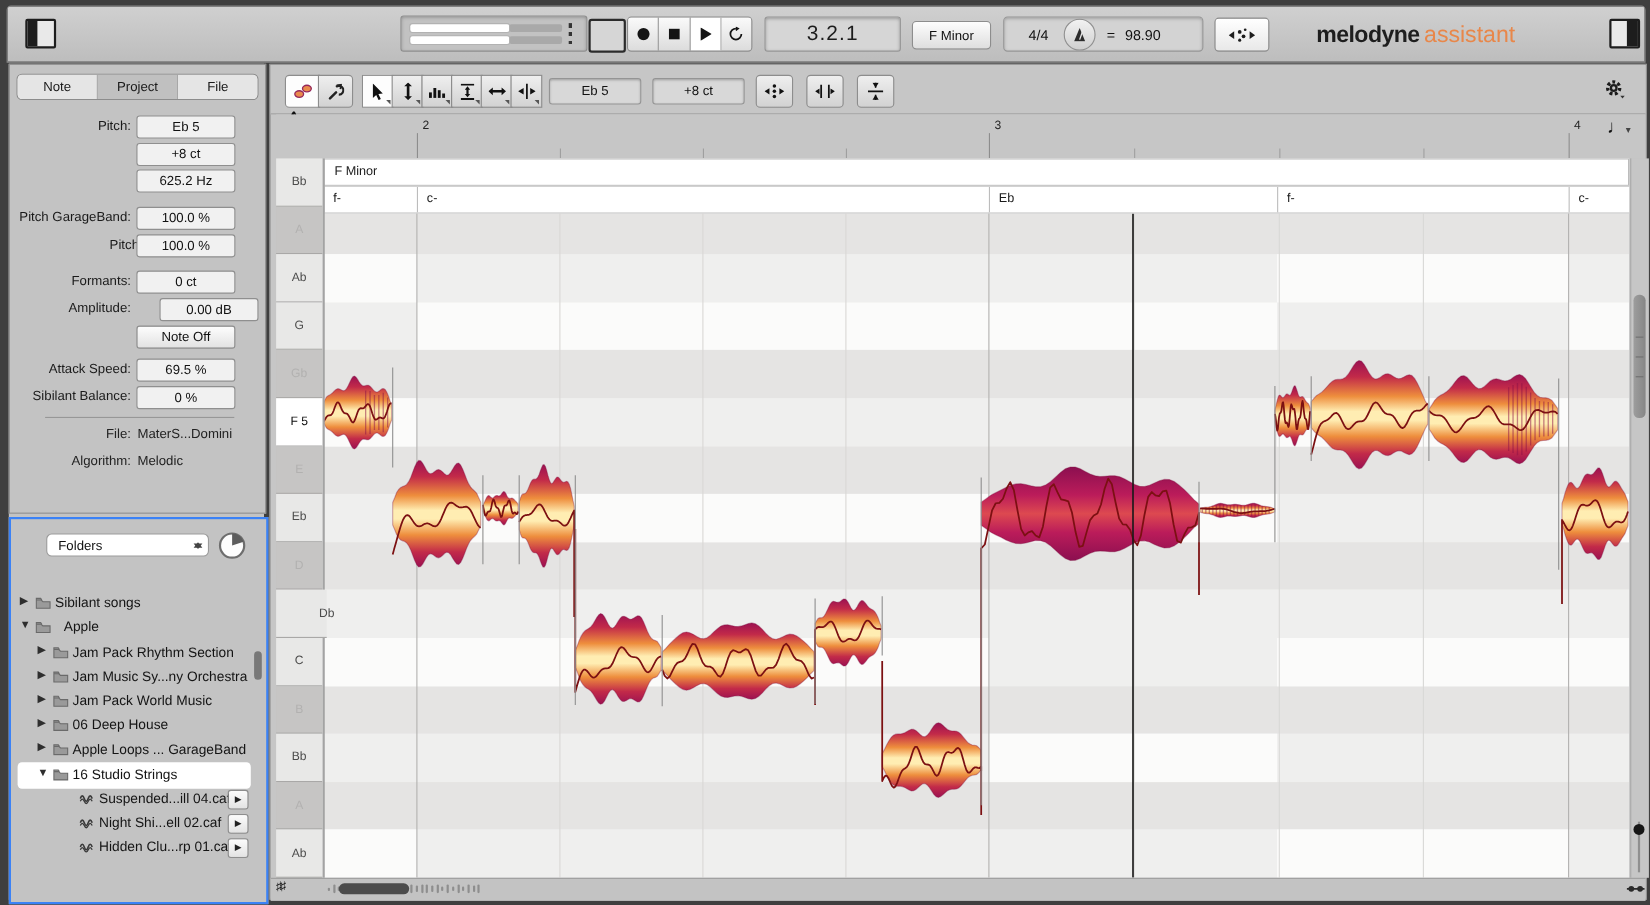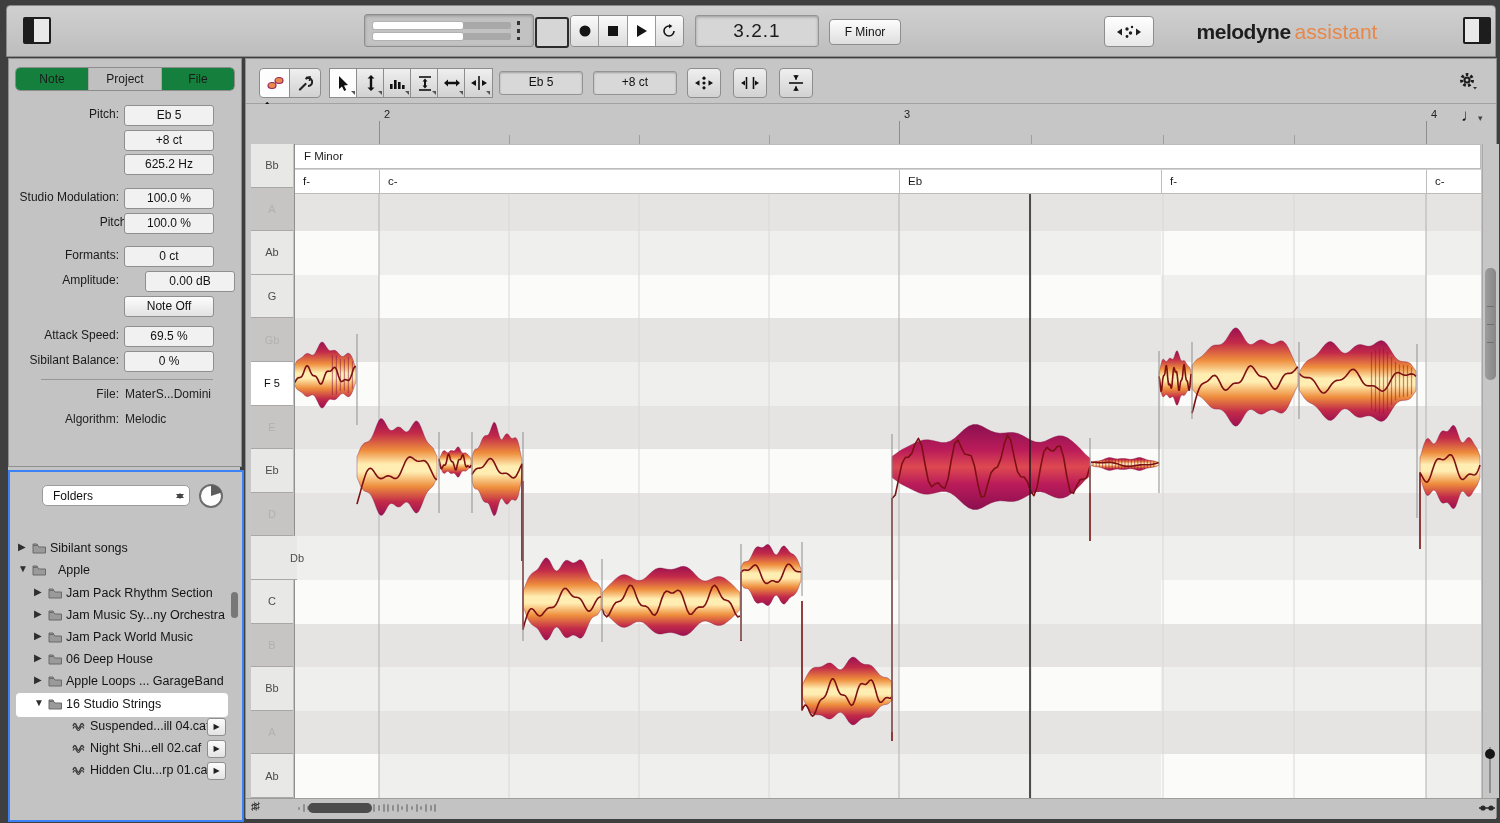--- a/index.html
+++ b/index.html
@@ -41,21 +41,21 @@
   #logo{left:1180px;top:14px;width:200px;height:24px;font-size:21px;display:flex;align-items:baseline;justify-content:center;}
   #logo .lp{font-weight:bold;color:#1e1e1e;letter-spacing:-0.5px;}
   #logo .ls{color:#e8874a;margin-left:4px;font-weight:300;}
 
   
   #left-panel{left:8px;top:58px;width:232px;height:760px;background:#c3c3c3;}
   #inspector{position:absolute;left:0;top:0;width:232px;height:407px;background:#c3c3c3;border:1px solid #8f8f8f;}
   #browser{position:absolute;left:0;top:412px;width:232px;height:348px;background:#c3c3c3;border:2px solid #3b82f6;}
   #tabs{position:absolute;left:6px;top:8px;width:218px;height:22px;display:flex;border:1px solid #8c8c8c;
         border-radius:5px;overflow:hidden;background:#fff;}
-  .tab{flex:1;display:flex;align-items:center;justify-content:center;font-size:12px;background:#15803d;
+  .tab{flex:1;display:flex;align-items:center;justify-content:center;font-size:12px;background:#e5e5e5;
        border-right:1px solid #a5a5a5;color:#1a1a1a;}
   .tab:last-child{border-right:none;}
   .tab.pressed{background:#c0c0c0;}
   .fld-label{position:absolute;left:0;width:110px;text-align:right;font-size:12px;color:#1a1a1a;line-height:19px;}
   .fld-box{position:absolute;left:115px;width:88px;height:19px;background:#f1f1f1;border:1px solid #8f8f8f;
            border-radius:3px;text-align:center;font-size:12px;line-height:18px;color:#111;}
   .fld-box.btnlike{background:linear-gradient(#fdfdfd,#e2e2e2);}
   #insp-divider{position:absolute;left:32px;top:320px;width:172px;height:1px;background:#979797;}
   .static-row-label{position:absolute;left:0;width:110px;text-align:right;font-size:12px;color:#222;}
   .static-row-val{position:absolute;left:116px;font-size:12px;color:#222;}
@@ -169,20 +169,31 @@
             <path d="M7 2 A5 5 0 1 0 12 7" fill="none" stroke="#141414" stroke-width="1.6"></path>
             <path d="M7 0 L10.4 2 L7 4.4 Z" fill="#141414"></path>
           </svg>
         </div>
     </div>
 
     <div id="pos-display" class="abs">3.2.1</div>
 
     <div id="key-chip" class="chip abs">F Minor</div>
 
+    <div id="tempo-box" class="abs">
+      <span style="margin-left:22px;">4/4</span>
+      <span id="metro-circle">
+        <svg width="13" height="13" viewBox="0 0 13 13">
+            <path d="M6.5 0.5 L11.5 12.5 H1.5 Z" fill="#2c2c2c"></path>
+            <line x1="6.5" y1="11" x2="9.5" y2="2.5" stroke="#e8e8e8" stroke-width="1.2"></line>
+          </svg>
+      </span>
+      <span>=</span>
+      <span style="margin-left:9px;">98.90</span>
+    </div>
 
     <div id="note-assign-btn" class="abs">
       <svg width="24" height="16" viewBox="0 0 24 16">
         <path d="M0 8 L5 4.5 V11.5 Z" fill="#1d1d1d"></path>
           <path d="M24 8 L19 4.5 V11.5 Z" fill="#1d1d1d"></path>
         <circle cx="10" cy="5" r="1.7" fill="#1d1d1d"></circle>
           <circle cx="13.5" cy="9" r="1.7" fill="#1d1d1d"></circle>
         <circle cx="10" cy="12.5" r="1.4" fill="#1d1d1d"></circle>
           <circle cx="15" cy="3" r="1.2" fill="#1d1d1d"></circle>
       </svg>
@@ -203,21 +214,21 @@
       <div id="tabs">
           <div class="tab">Note</div>
           <div class="tab pressed">Project</div>
           <div class="tab">File</div>
         </div>
       <div id="fields">
           <div class="fld-label" style="top: 46px;">Pitch:</div>
           <div class="fld-box" style="top: 46px;">Eb 5</div>
           <div class="fld-box" style="top: 71px;">+8 ct</div>
           <div class="fld-box" style="top: 95px;">625.2 Hz</div>
-          <div class="fld-label" style="top: 129px;">Studio Modulation:</div>
+          <div class="fld-label" style="top: 129px;">Pitch GarageBand:</div>
           <div class="fld-box" style="top: 129px;">100.0 %</div>
           <div class="fld-label" style="top: 154px; padding-left: 36px;">Pitch Drift:</div>
           <div class="fld-box" style="top: 154px;">100.0 %</div>
           <div class="fld-label" style="top: 187px;">Formants:</div>
           <div class="fld-box" style="top: 187px;">0 ct</div>
           <div class="fld-label" style="top: 212px;">Amplitude:</div>
           <div class="fld-box" style="top: 212px; margin-left: 21px;">0.00 dB</div>
           <div class="fld-box btnlike" style="top: 237px;">Note Off</div>
           <div class="fld-label" style="top: 267px;">Attack Speed:</div>
           <div class="fld-box" style="top: 267px;">69.5 %</div>

